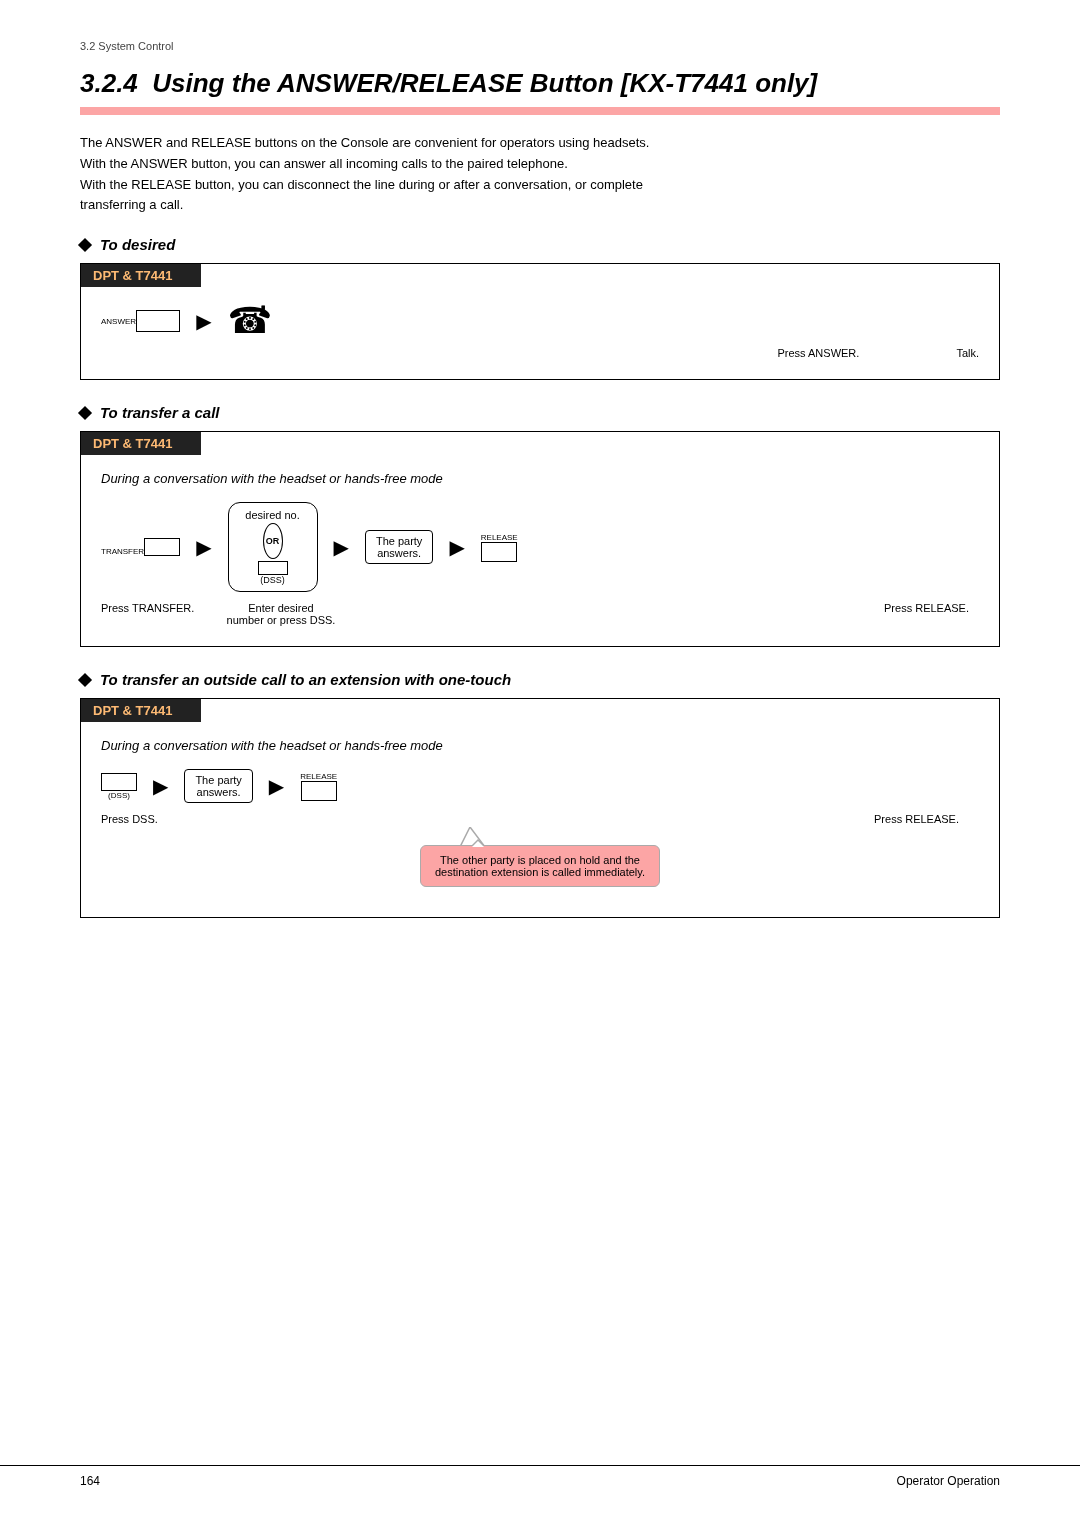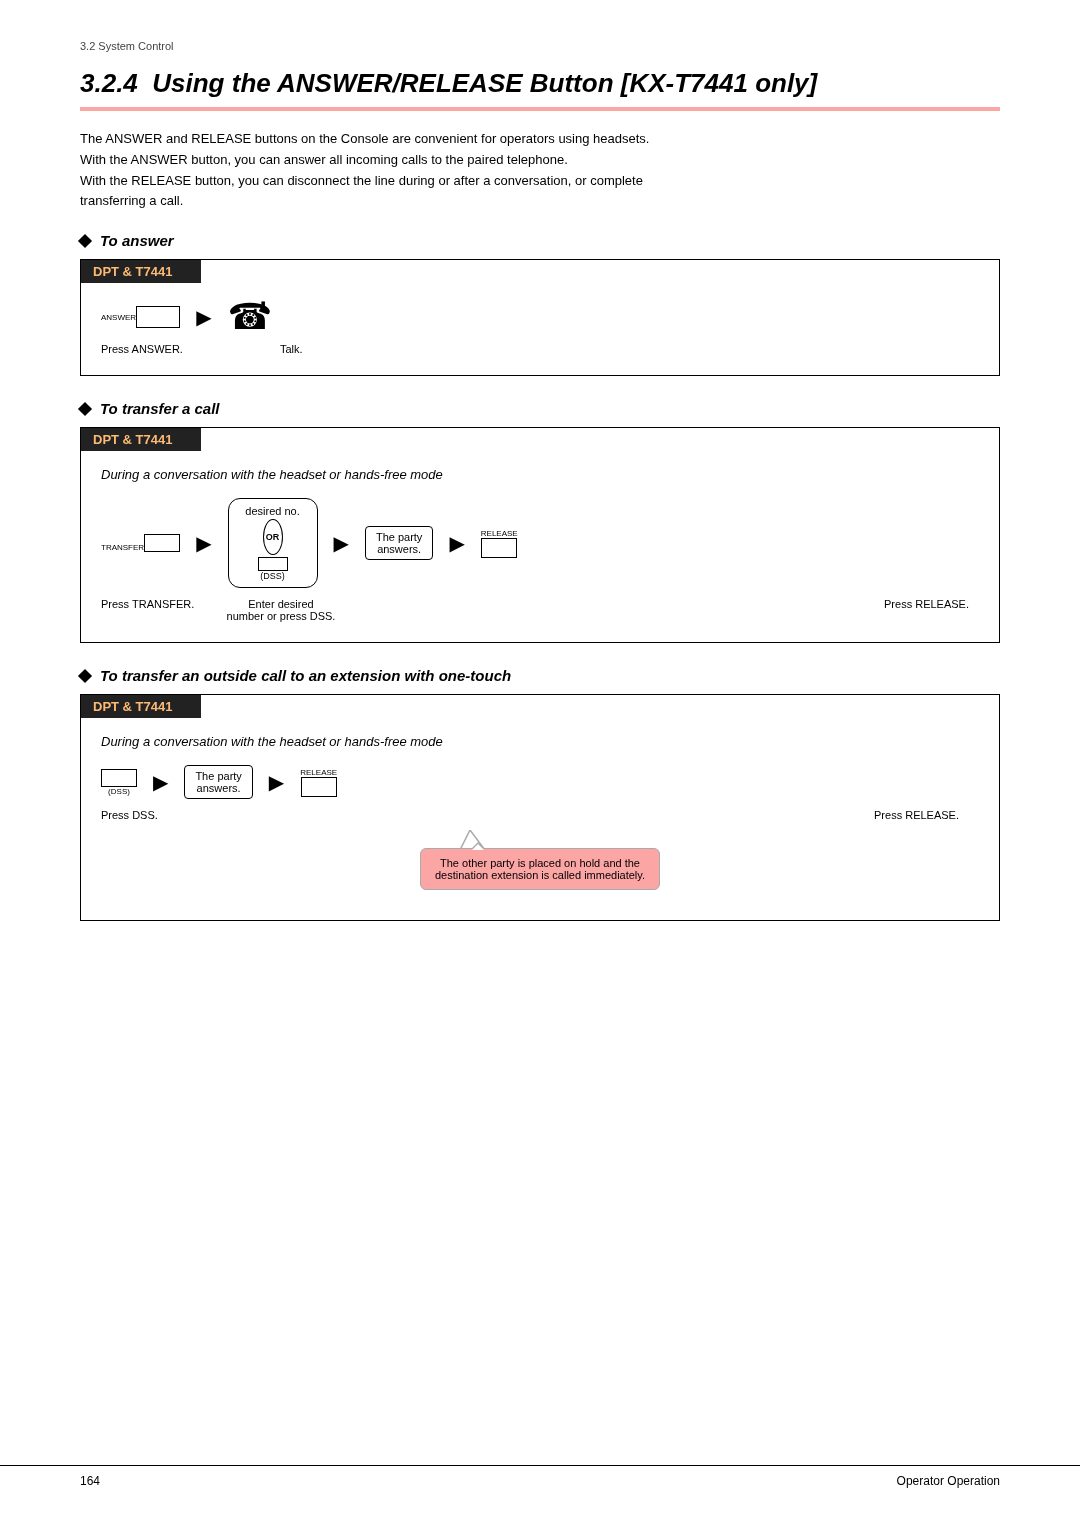--- a/index.html
+++ b/index.html
@@ -20,21 +20,21 @@
     .breadcrumb {
       font-size: 11px;
       color: #444;
       margin-bottom: 16px;
     }
 
     .section-title {
       font-size: 26px;
       font-weight: bold;
       font-style: italic;
-      border-bottom: 4px solid #fca5a5;
+      border-bottom: 8px solid #fca5a5;
       padding-bottom: 8px;
       margin-bottom: 18px;
     }
 
     .intro-text {
       font-size: 13px;
       line-height: 1.6;
       margin-bottom: 20px;
     }
 
@@ -266,40 +266,40 @@
 
   <div class="intro-text">
     <div>The ANSWER and RELEASE buttons on the Console are convenient for operators using headsets.</div>
     <div>With the ANSWER button, you can answer all incoming calls to the paired telephone.</div>
     <div>With the RELEASE button, you can disconnect the line during or after a conversation, or complete</div>
     <div>transferring a call.</div>
   </div>
 
   <div class="subsection-title">
     <span class="diamond"></span>
-    <em>To answer</em>
+    <em>To desired</em>
   </div>
 
   <div class="diagram-box">
     <div class="diagram-header">DPT &amp; T7441</div>
     <div class="diagram-body">
 
       <div class="flow-row">
 
         <div class="answer-btn">
           <span class="btn-label-small">ANSWER</span>
           <div class="answer-rect"></div>
         </div>
 
         <div class="arrow">▶</div>
 
         <div class="phone-icon">☎̇̇</div>
       </div>
 
-      <div style="display:flex; align-items:flex-start; gap: 16px; margin-top:6px;">
+      <div style="display:flex; align-items:flex-start; gap: 16px; margin-top:6px;justify-content:flex-end;">
         <div style="font-size:11px; min-width:60px;">Press ANSWER.</div>
         <div style="width:20px;"></div>
         <div style="font-size:11px; margin-left:45px;">Talk.</div>
       </div>
     </div>
   </div>
 
   <div class="subsection-title">
     <span class="diamond"></span>
     <em>To transfer a call</em>
@@ -381,21 +381,21 @@
         </div>
 
         <div class="arrow">▶</div>
 
         <div class="release-btn">
           <span class="btn-label-small">RELEASE</span>
           <div class="release-rect"></div>
         </div>
       </div>
 
-      <div style="display:flex; align-items:flex-start; margin-top:10px; gap:0; margin-bottom:27px;">
+      <div style="display:flex; align-items:flex-start; margin-top:10px; gap:0; margin-bottom:20px;">
         <div style="font-size:11px; min-width:80px;">Press DSS.</div>
         <div style="flex:1;"></div>
         <div style="font-size:11px; margin-right:20px;">Press RELEASE.</div>
       </div>
 
       <div style="display:flex; justify-content:center; margin-top:10px; padding-bottom: 10px;">
         <div style="position:relative; display:inline-block;">
           
           <svg width="50" height="20" style="position:absolute; top:-18px; left:40px;">
             <polygon points="0,20 25,20 10,0" fill="#fff" stroke="#aaa" stroke-width="1.5"></polygon>

